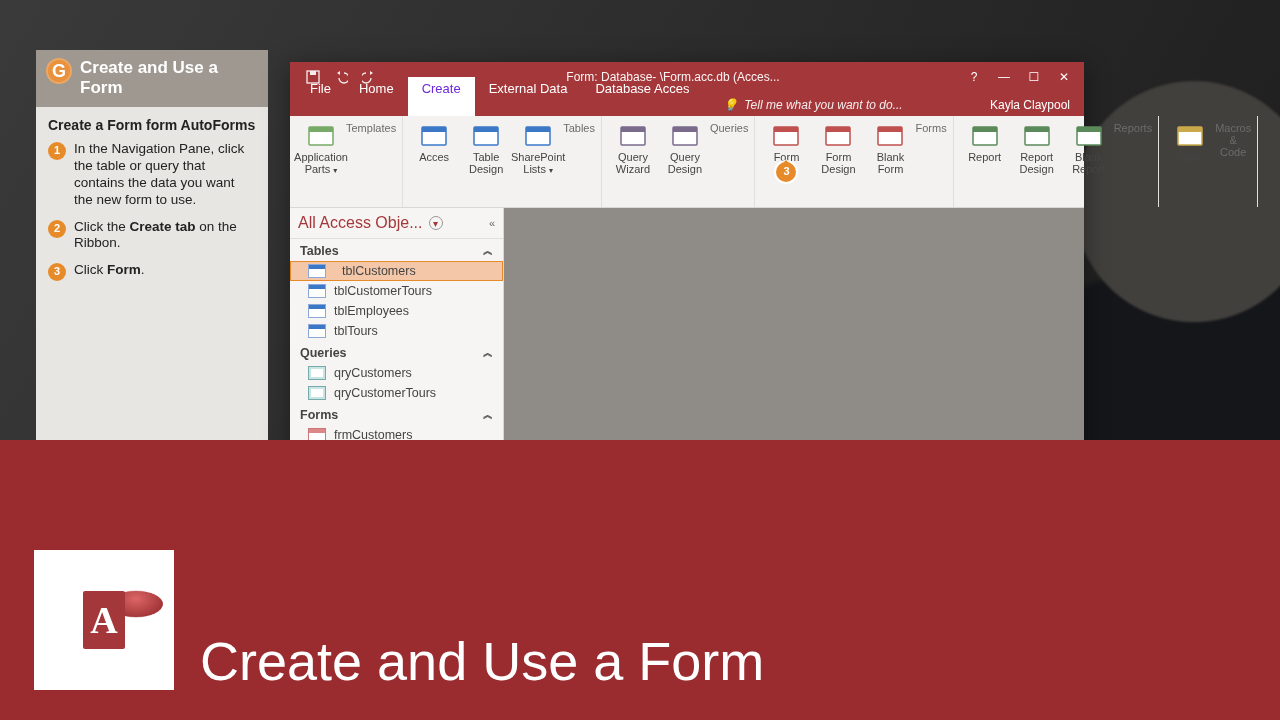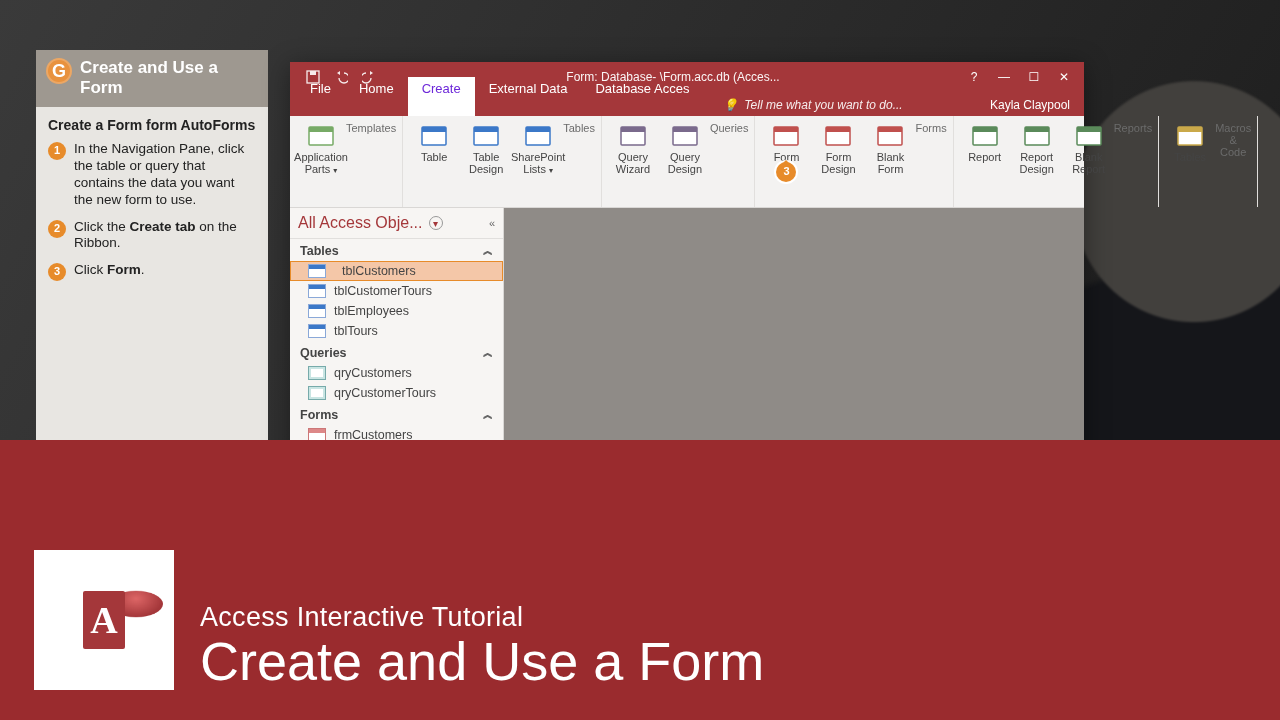--- a/index.html
+++ b/index.html
@@ -186,21 +186,21 @@
         </div>
         <div class="rgroup">
           <div class="rbuttons">
             <div class="rbtn">
               <div class="ricon">
                 <svg width="28" height="26">
                   <rect x="2" y="4" width="24" height="18" rx="1" fill="#fff" stroke="#3b78c8" stroke-width="1.5"></rect>
                   <rect x="2" y="4" width="24" height="5" fill="#3b78c8"></rect>
                 </svg>
               </div>
-              <div>Table</div>
+              <div>Acces</div>
             </div>
             <div class="rbtn">
               <div class="ricon">
                 <svg width="28" height="26">
                   <rect x="2" y="4" width="24" height="18" rx="1" fill="#fff" stroke="#3b78c8" stroke-width="1.5"></rect>
                   <rect x="2" y="4" width="24" height="5" fill="#3b78c8"></rect>
                 </svg>
               </div>
               <div>Table Design</div>
             </div>
@@ -383,17 +383,16 @@
   </div>
 
   <div class="banner">
     <div class="access-logo">
       <div class="A">
           <div class="disc"></div>
           <div class="letter">A</div>
         </div>
     </div>
     <div class="banner-content">
-      <div class="banner-subtitle">Access Interactive Tutorial</div>
       <div class="banner-title">Create and Use a Form</div>
     </div>
   </div>
 </div>
 
 </body></html>

